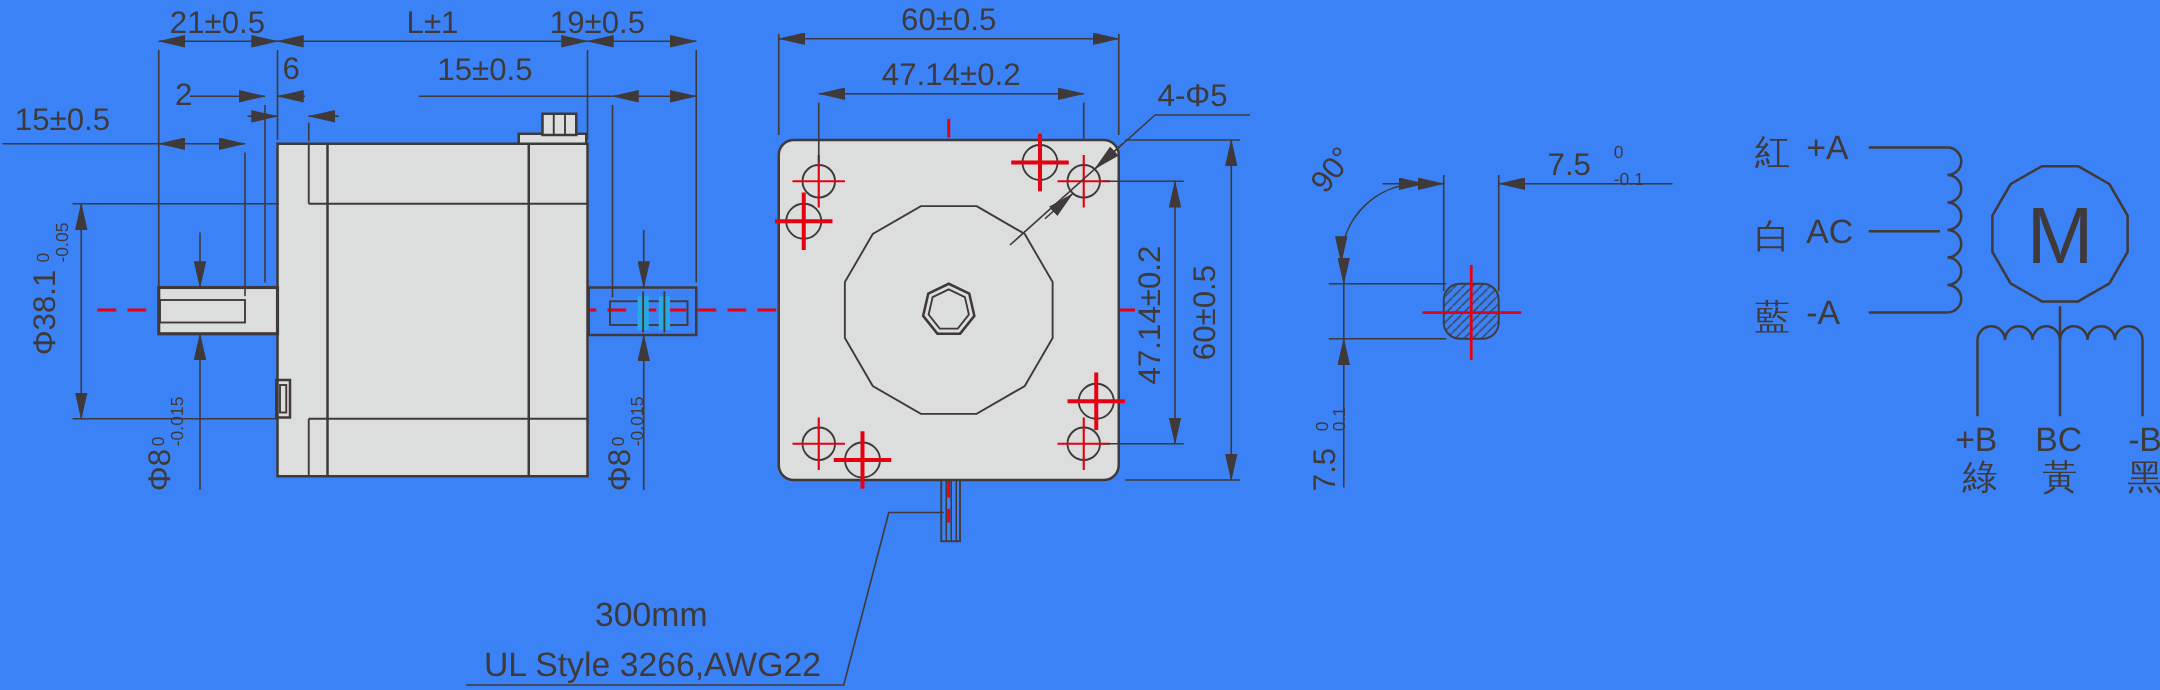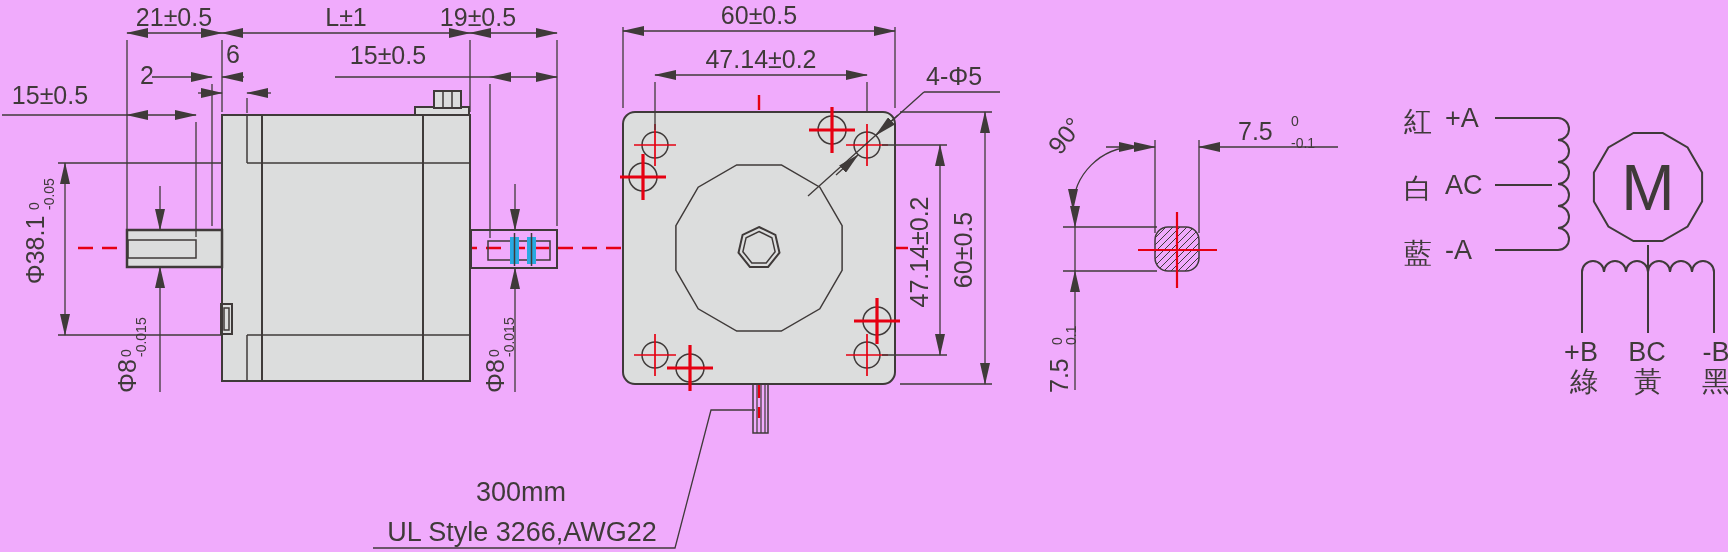--- a/index.html
+++ b/index.html
@@ -1,16 +1,16 @@
 <!DOCTYPE html>
 <html><head>
 <meta charset="utf-8">
 <style>
   html,body{margin:0;padding:0;background:#ffffff;}
-  .stage{width:1728px;height:552px;position:relative;background:#f0abfc;overflow:hidden;}
+  .stage{width:1728px;height:552px;position:relative;background:#3b82f6;overflow:hidden;}
   svg{display:block;}
   
   .ol   {stroke:#3f3a39;stroke-width:2;fill:none;}
   .ol25 {stroke:#3f3a39;stroke-width:2.5;fill:none;}
   .olth {stroke:#3f3a39;stroke-width:1.5;fill:none;}
   .body {fill:#dcdddd;}
   .dim  {stroke:#3f3a39;stroke-width:1.3;fill:none;}
   .arr  {fill:#3f3a39;}
   .reddash {stroke:#e60012;stroke-width:2.4;stroke-dasharray:15 9;fill:none;}
   .redthin {stroke:#e60012;stroke-width:1.7;fill:none;}

